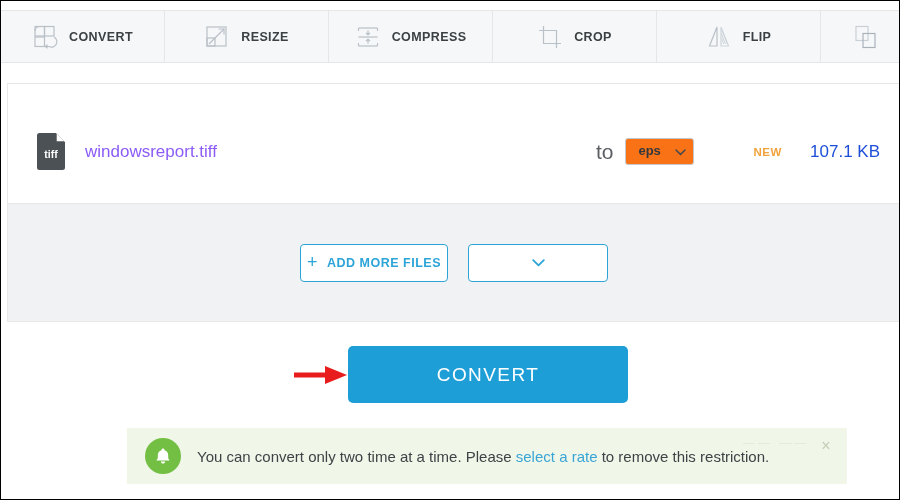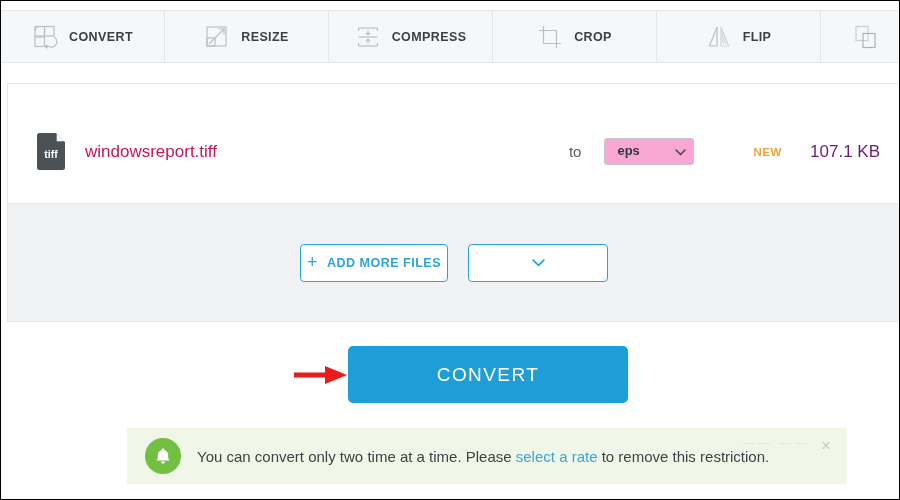--- a/index.html
+++ b/index.html
@@ -87,49 +87,49 @@
   }
   #file-icon-wrap {
     margin-left: 26px;
     width: 34px;
     height: 40px;
     flex: 0 0 auto;
   }
   #file-name {
     margin-left: 17px;
     font-size: 17px;
-    color: #be185d;
+    color: #8b5cf6;
     font-weight: normal;
     white-space: nowrap;
   }
   #file-right {
     position: absolute;
     right: 20px;
     top: 0;
     height: 100%;
     display: flex;
     align-items: center;
     gap: 0;
   }
   #to-label {
-    font-size: 15px;
+    font-size: 21px;
     color: #5a5f64;
-    margin-right: 23px;
+    margin-right: 12px;
   }
   #format-select {
     appearance: none;
     -webkit-appearance: none;
     border: 1px solid #c4c8cc;
     border-radius: 3px;
-    background: #f9a8d4;
+    background: #f97316;
     color: #33383d;
     font-family: "Liberation Sans", sans-serif;
     font-size: 13px;
     font-weight: bold;
-    padding: 5px 42px 5px 12px;
+    padding: 5px 21px 5px 12px;
     cursor: pointer;
     line-height: 1.1;
   }
   #select-wrap { position: relative; display: inline-block; }
   #select-chevron {
     position: absolute;
     right: 8px;
     top: 50%;
     transform: translateY(-50%);
     pointer-events: none;
@@ -137,21 +137,21 @@
   #new-badge {
     margin-left: 59px;
     font-size: 11.5px;
     font-weight: bold;
     letter-spacing: 0.6px;
     color: #f0a33c;
   }
   #file-size {
     margin-left: 28px;
     font-size: 17px;
-    color: #701a75;
+    color: #1d4ed8;
     white-space: nowrap;
   }
 
   
   #action-band {
     position: absolute;
     left: 6px;
     top: 202px;
     width: 894px;
     height: 119px;

